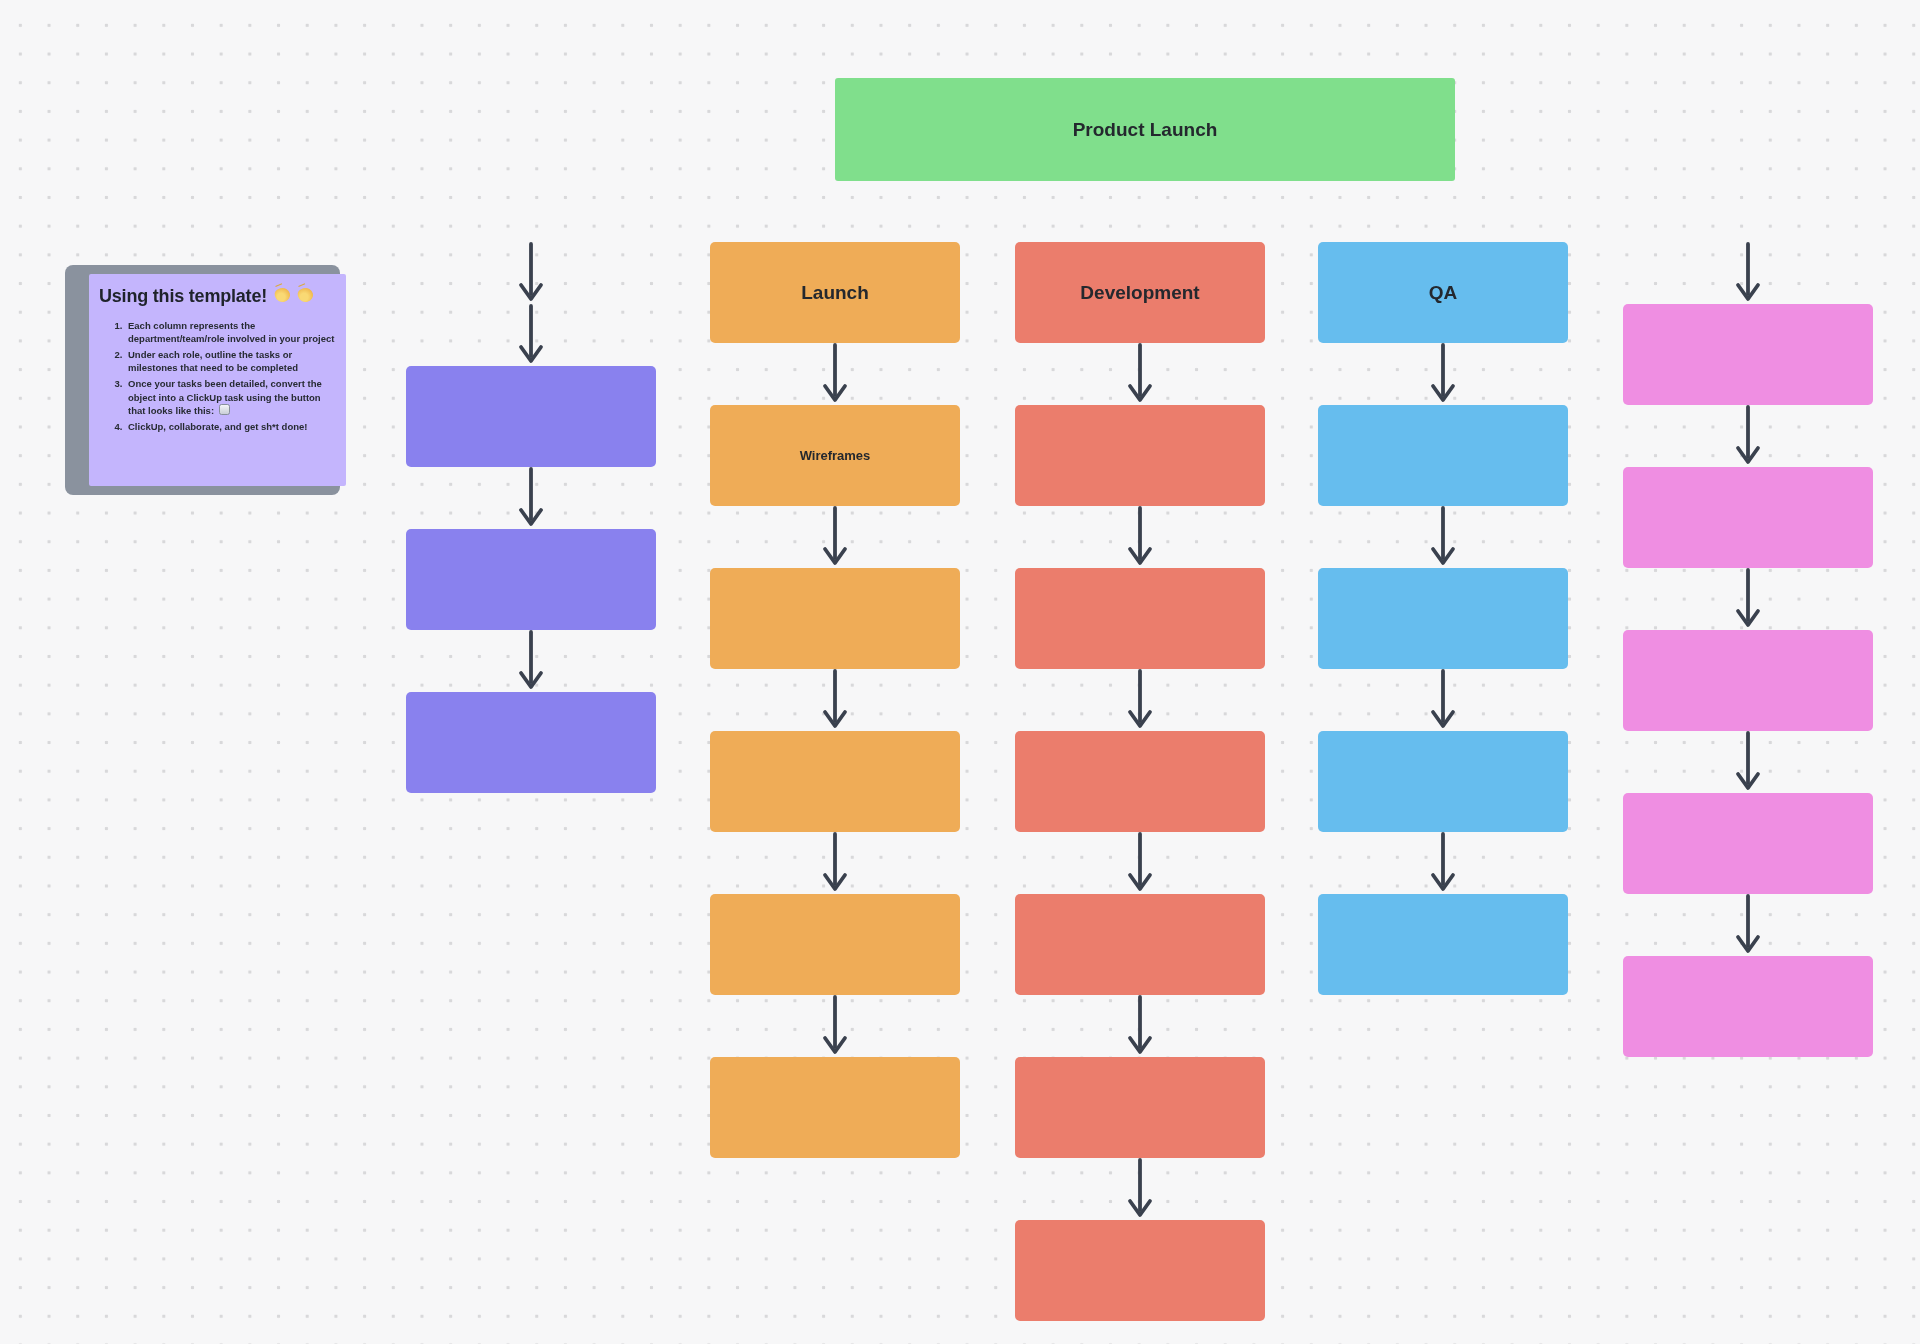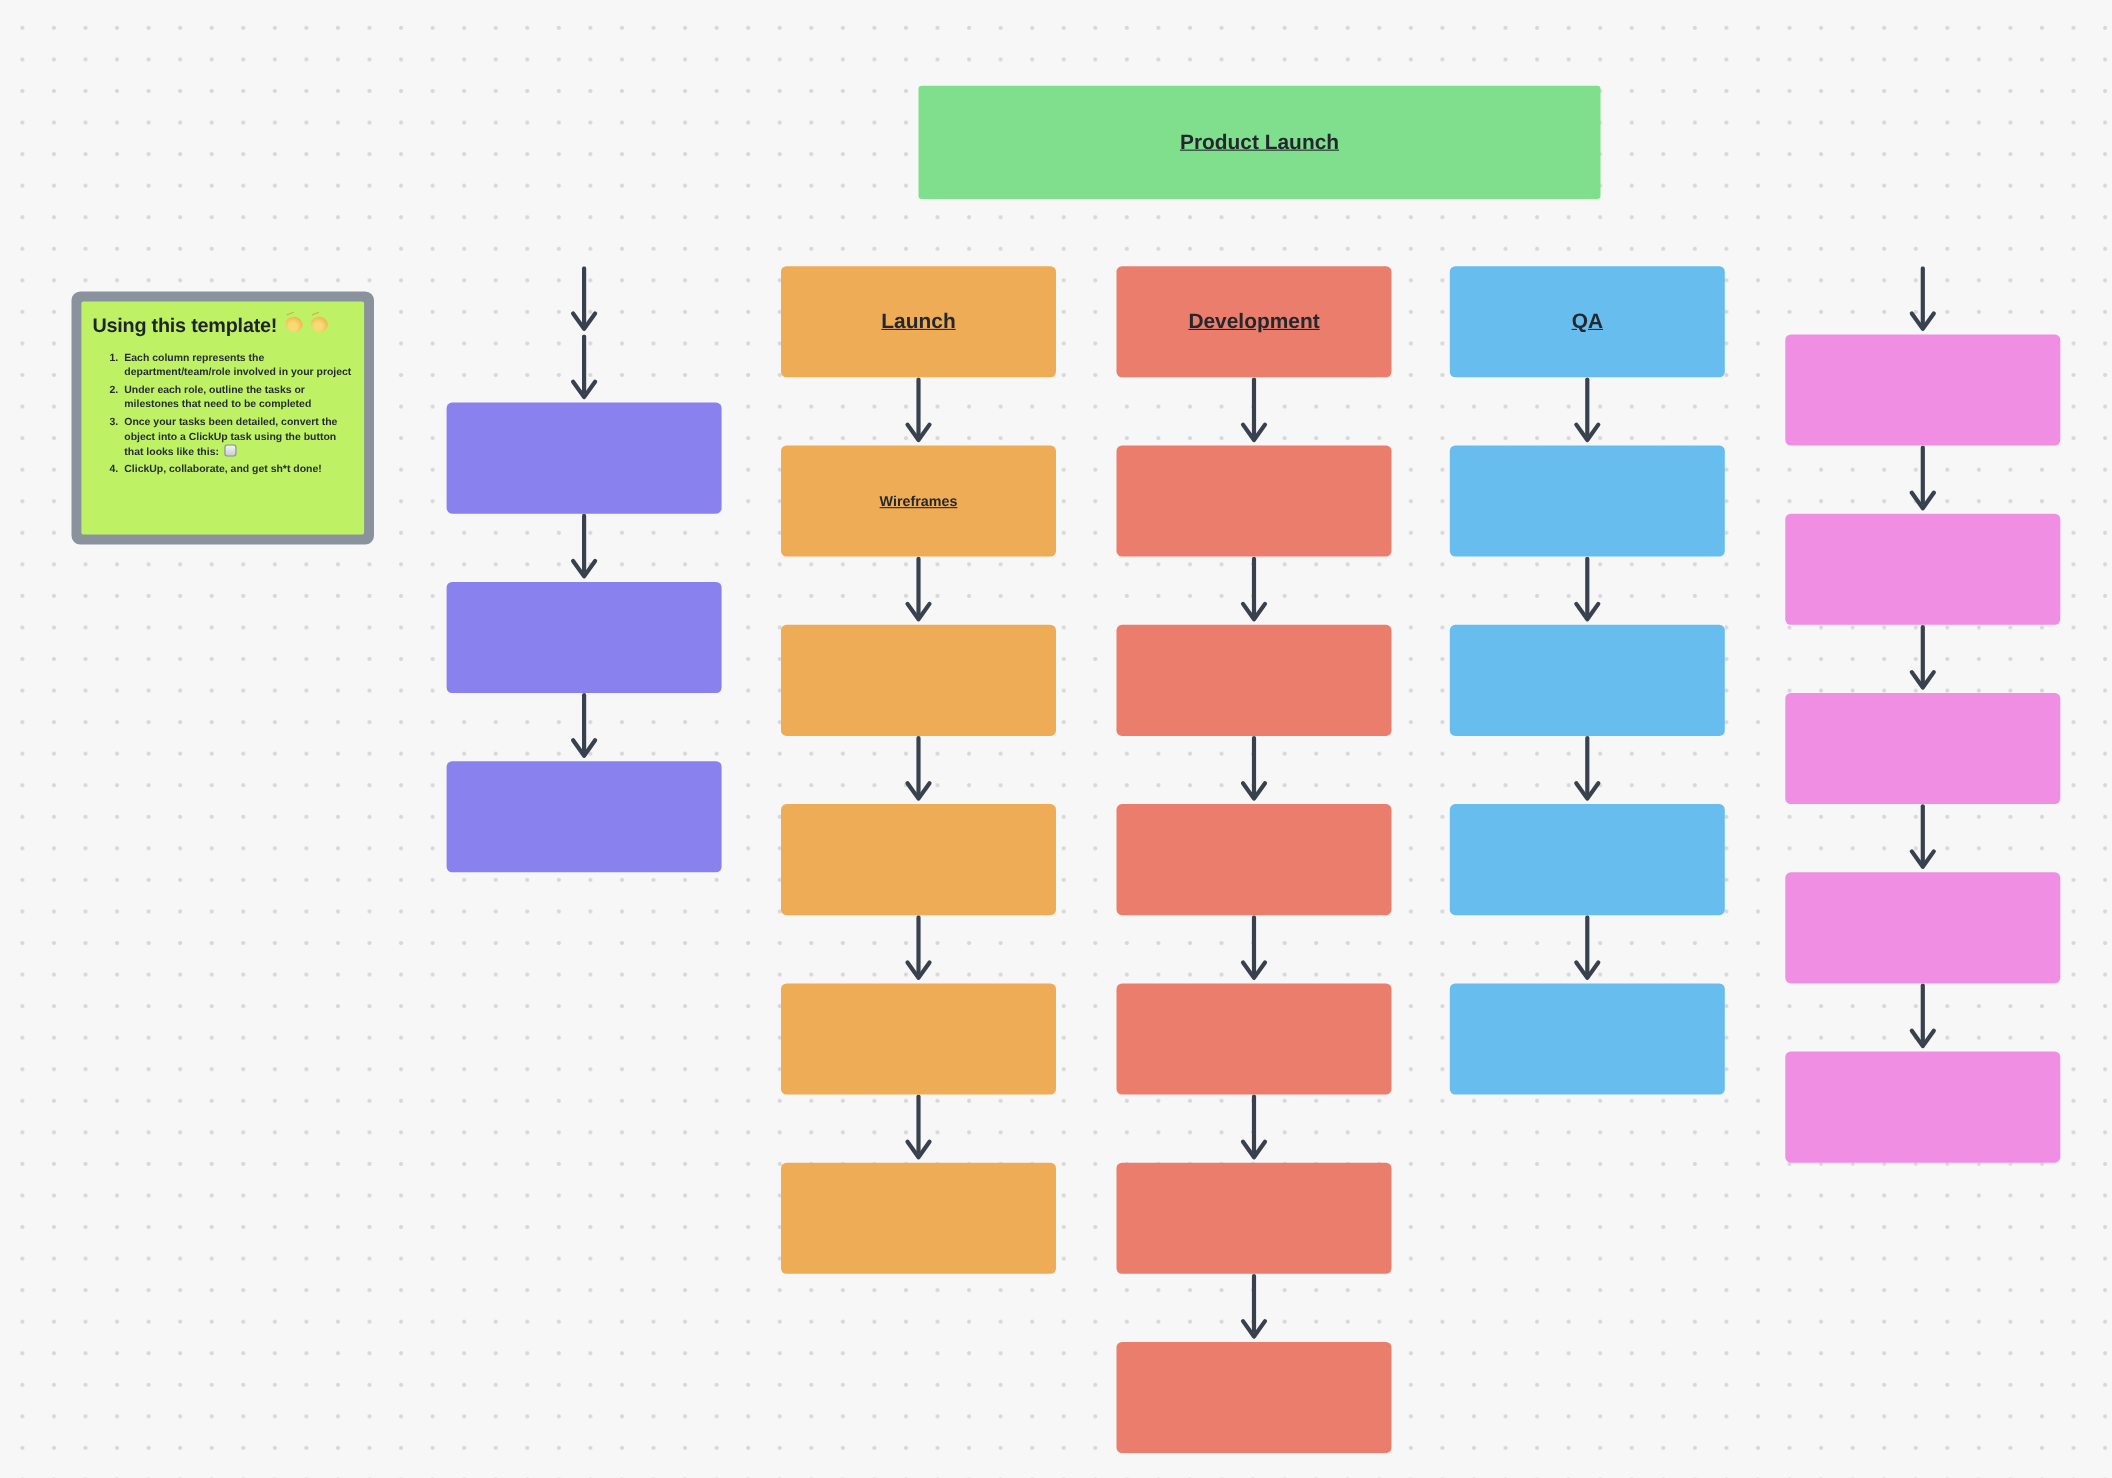--- a/index.html
+++ b/index.html
@@ -17,21 +17,20 @@
     background-size: 28.7px 28.7px;
     background-position: 6px 11px;
   }
 
   
   .node {
     display: flex; align-items: center; justify-content: center;
     border-radius: 5px;
     color: #24282e;
     text-align: center;
-    text-decoration: underline;
   }
   .root-node {
     position: absolute;
     left: 835px; top: 78px;
     width: 620px; height: 103px;
     border-radius: 3px;
     font-size: 19px; font-weight: 700;
   }
   .column {
     position: absolute; top: 242px;
@@ -111,21 +110,21 @@
 </head>
 <body>
 
 <div class="canvas">
 
   <div class="node root-node" style="background-color: rgb(128, 223, 140);">
     <span class="lbl">Product Launch</span>
   </div>
 
   <div class="note">
-    <div class="note-inner" style="background-color: #bef264;">
+    <div class="note-inner" style="background-color: #c4b5fd; margin-left: 15px;">
       <div class="note-title">
         <span>Using this template!</span>
         <span class="clap" aria-label="👏👏"></span>
         <span class="clap"></span>
       </div>
       <ol class="note-list">
         <li>
           <span>Each column represents the department/team/role involved in your project</span>
         </li>
         <li>

